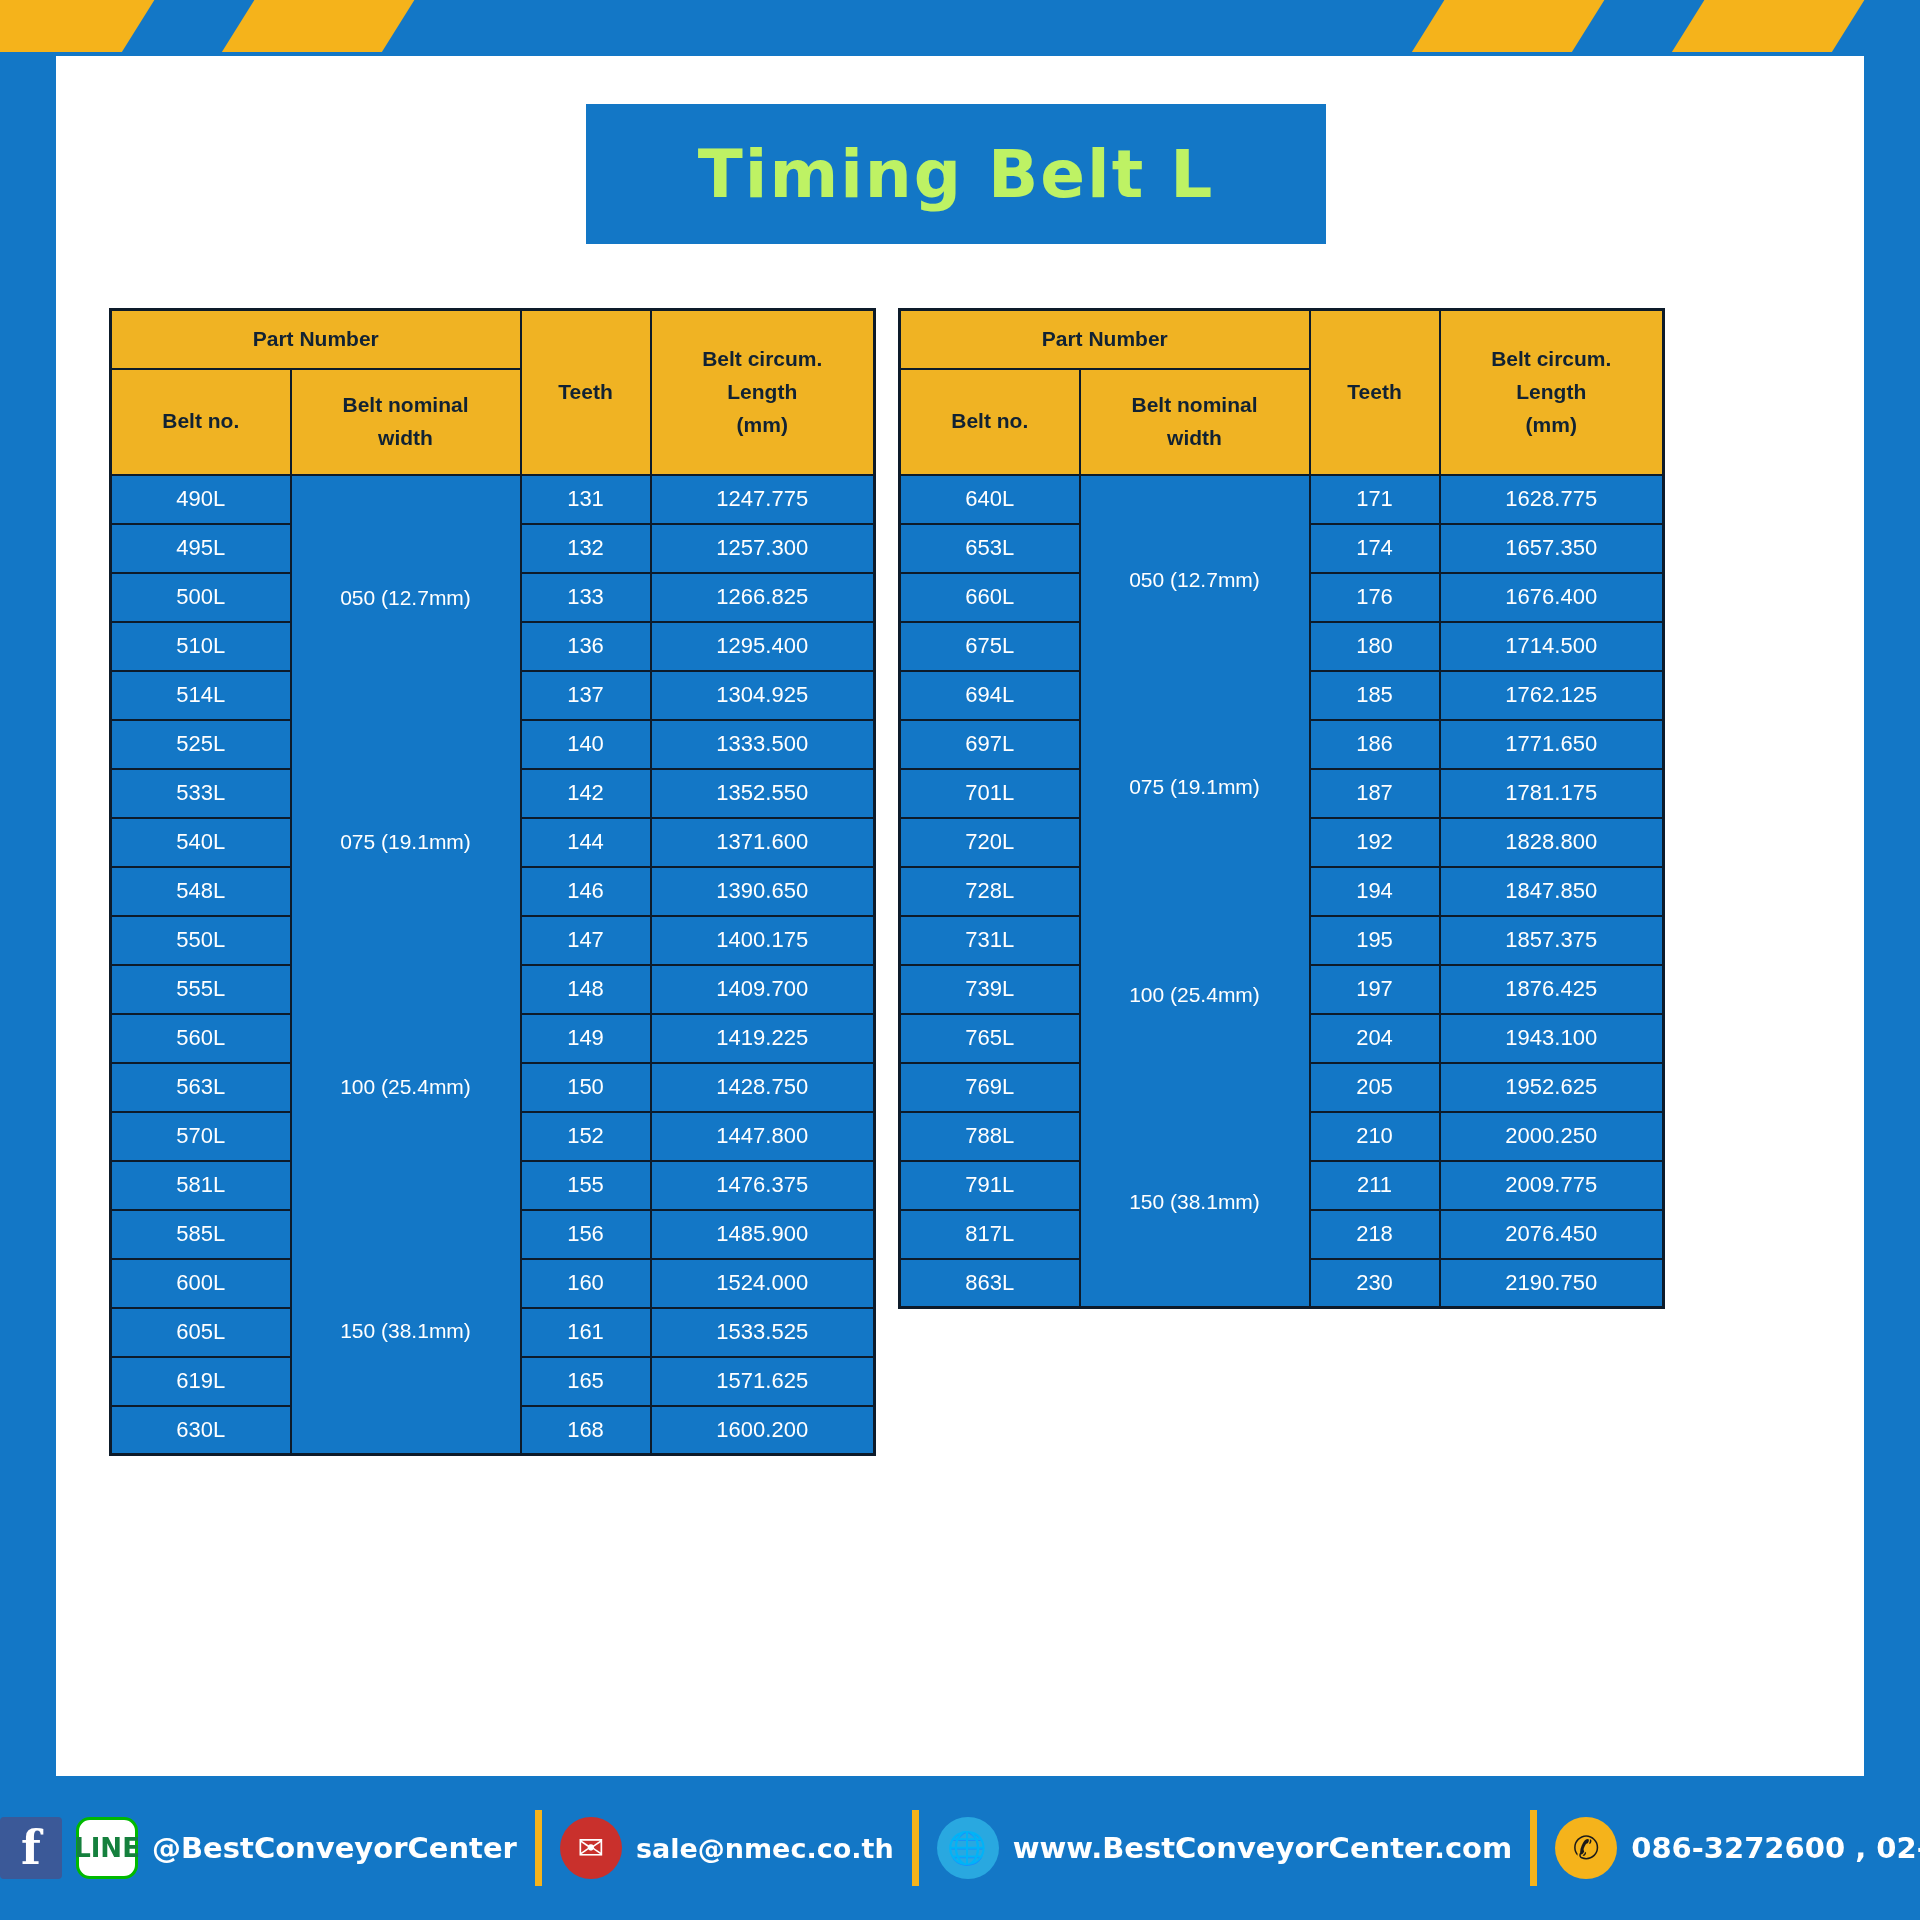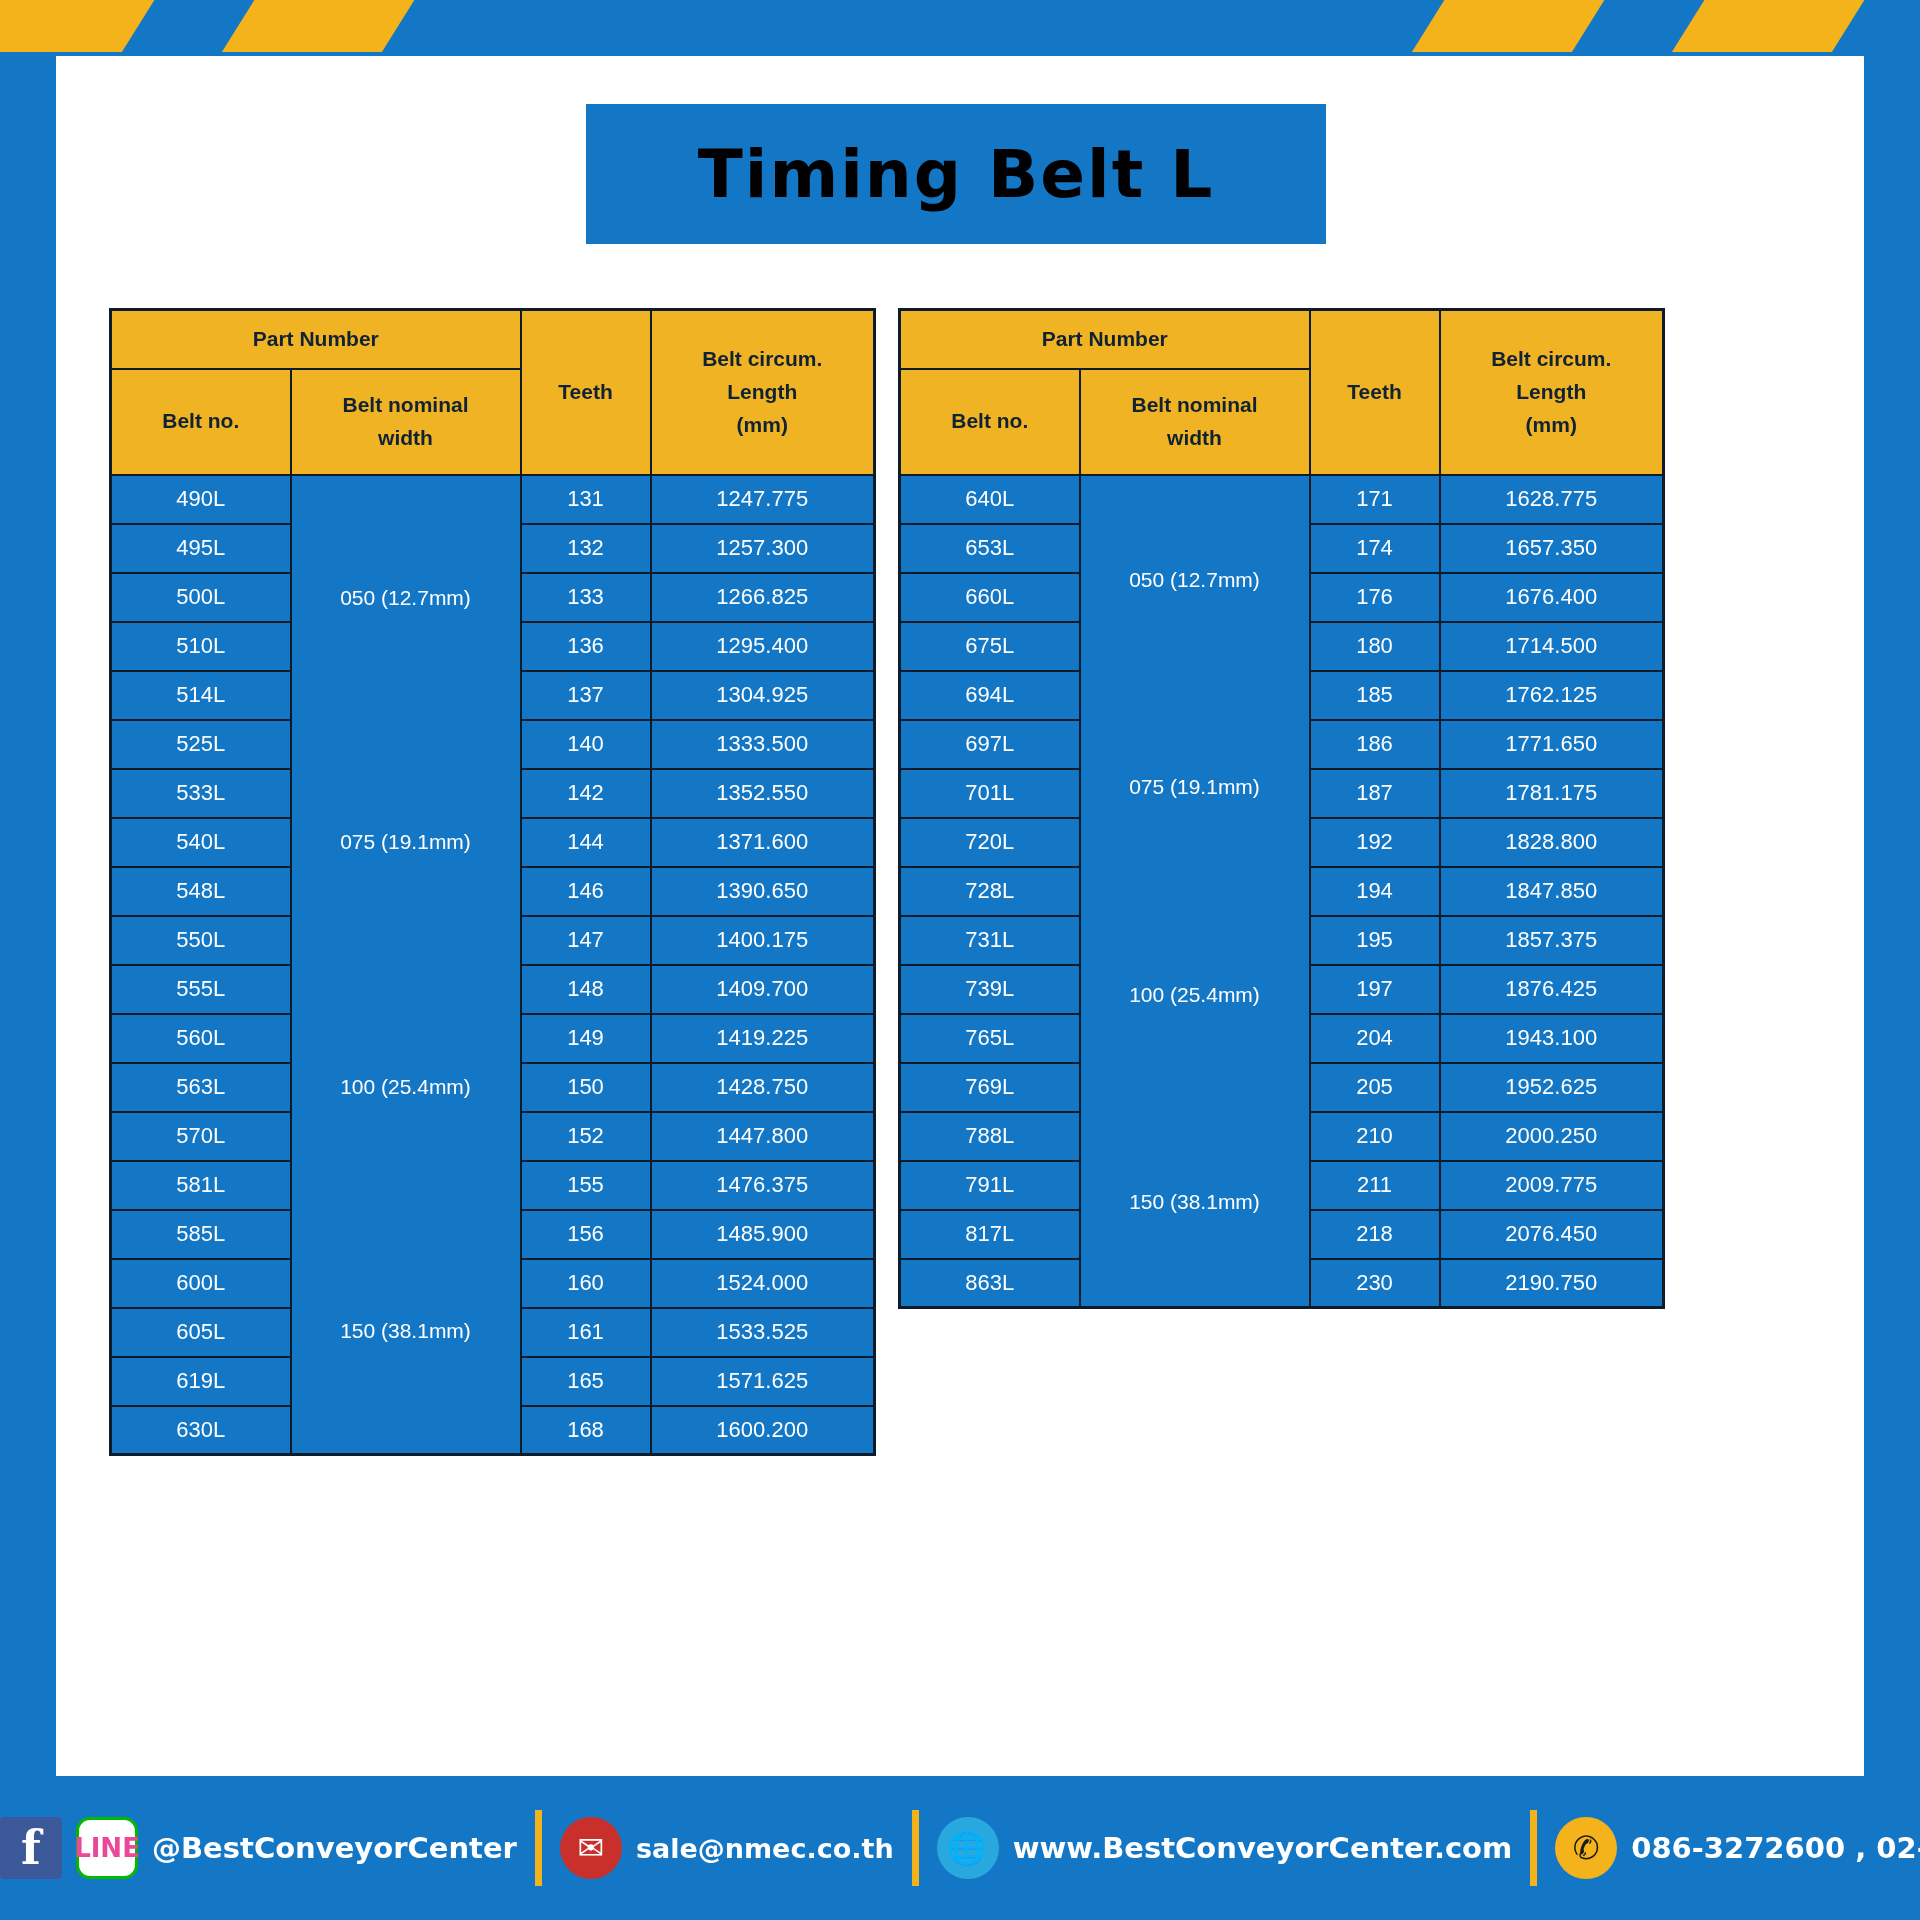--- a/index.html
+++ b/index.html
@@ -36,21 +36,21 @@
 
   
   .title-bar {
     position: absolute;
     left: 530px; top: 48px;
     width: 740px; height: 140px;
     background: #1377c6;
     display: flex; align-items: center; justify-content: center;
   }
   .title-bar .title-text {
-    color: #000000;
+    color: #bef264;
     font-size: 66px;
     font-weight: bold;
     letter-spacing: 2px;
     font-family: "DejaVu Sans", sans-serif;
   }
 
   
   .watermark {
     position: absolute;
     left: 180px; top: 600px;
@@ -140,21 +140,21 @@
   .fb-icon {
     width: 62px; height: 62px; background: #3b5998;
     color: #fff; font-size: 46px; font-weight: bold;
     display: flex; align-items: center; justify-content: center;
     font-family: "DejaVu Serif", serif;
     border-radius: 4px;
   }
   .line-icon {
     width: 62px; height: 62px; background: #ffffff;
     border: 3px solid #00b900; border-radius: 14px;
-    color: #ec4899; font-size: 26px; font-weight: bold;
+    color: #15803d; font-size: 26px; font-weight: bold;
     display: flex; align-items: center; justify-content: center;
   }
   .circ-icon {
     width: 62px; height: 62px; border-radius: 50%;
     display: flex; align-items: center; justify-content: center;
     font-size: 32px;
   }
   .mail-icon { background: #c9302c; color: #fff; }
   .globe-icon { background: #29a8e0; color: #fff; }
   .phone-icon { background: #f5b31b; color: #1a1a1a; }

